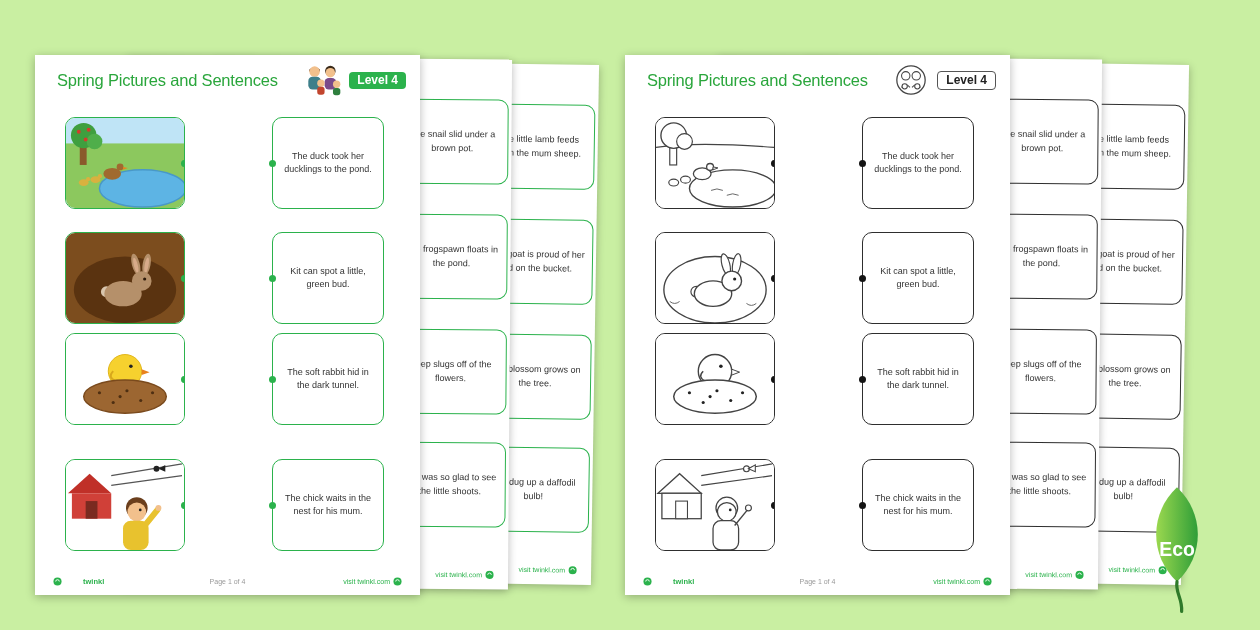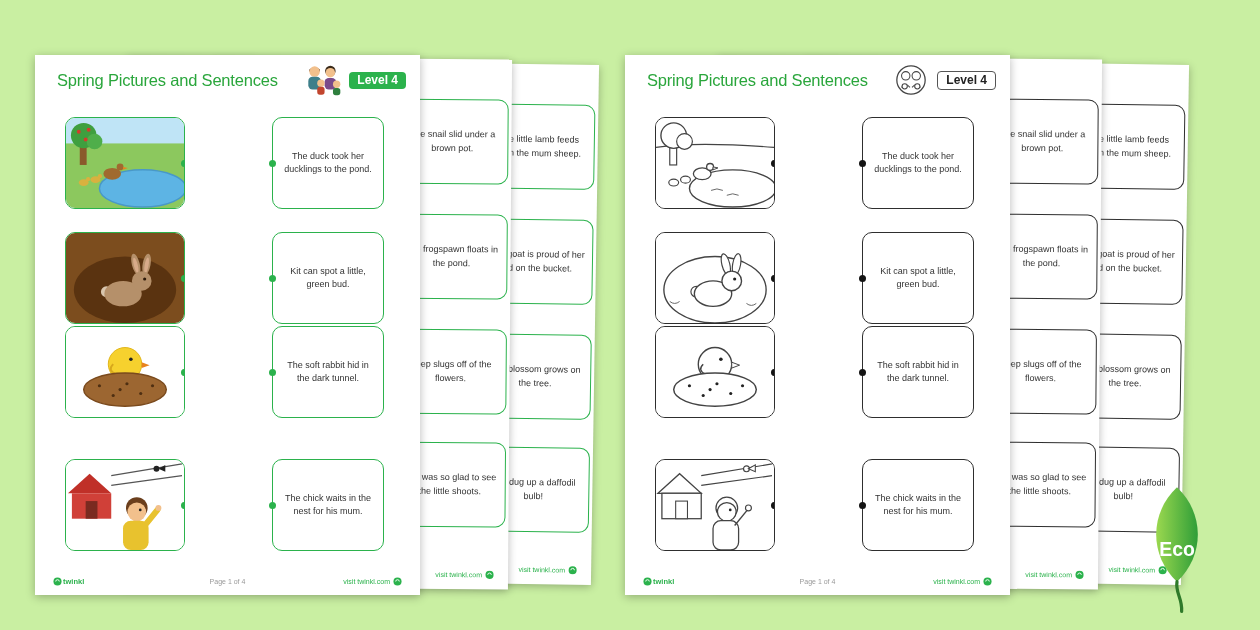--- a/index.html
+++ b/index.html
@@ -23,40 +23,40 @@
   .p-r-front{left:625px;top:55px;width:385px;height:540px;z-index:3;}
 
   
   .pg-title{position:absolute;left:22px;top:16px;font-size:16.5px;font-weight:400;color:#2aa63c;letter-spacing:-.2px;}
   .header-right{position:absolute;right:14px;top:9px;display:flex;align-items:center;gap:5px;}
   .family{width:42px;height:32px;}
   .badge{background:#2bb24c;color:#fff;font-size:12px;font-weight:700;padding:2.5px 8px;border-radius:4px;line-height:1;}
   .bw .badge{background:#fff;color:#222;border:1px solid #555;}
 
   .row{position:absolute;left:30px;width:325px;height:92px;}
-  .r1{top:62px}.r2{top:177px}.r3{top:271px}.r4{top:404px}
+  .r1{top:62px}.r2{top:177px}.r3{top:278px}.r4{top:404px}
   .pic{position:absolute;left:0;top:0;width:120px;height:92px;border:1.6px solid var(--line);
        border-radius:10px;overflow:hidden;box-sizing:border-box;background:#fff;}
   .pic svg{display:block;width:100%;height:100%;}
   .sc{position:absolute;left:207px;top:0;width:112px;height:92px;border:1.6px solid var(--line);
       border-radius:10px;box-sizing:border-box;display:flex;align-items:center;justify-content:center;
       text-align:center;padding:7px;font-size:9px;line-height:1.5;color:#333;background:#fff;}
   .sc p{margin:0;}
   .dot{position:absolute;width:7px;height:7px;border-radius:50%;background:var(--dotc);top:50%;margin-top:-3.5px;}
   .dot-l{left:-4px;} .dot-r{right:-4px;}
 
   
   .scard{position:absolute;left:270px;width:112px;height:85px;border:1.6px solid var(--line);
          border-radius:10px;box-sizing:border-box;display:flex;align-items:center;justify-content:center;
          text-align:center;padding:7px;font-size:9px;line-height:1.5;color:#333;background:#fff;}
   .s1{top:40px}.s2{top:155px}.s3{top:270px}.s4{top:383px}
 
   
   .pg-footer{position:absolute;left:18px;right:18px;bottom:9px;height:14px;font-size:7px;color:#999;}
-  .brand{position:absolute;left:0;bottom:0;display:flex;align-items:center;gap:1px;color:#2bb24c;font-weight:700;font-size:7.5px;}
+  .brand{position:absolute;left:0;bottom:0;display:flex;align-items:center;gap:21px;color:#2bb24c;font-weight:700;font-size:7.5px;}
   .page-label{position:absolute;left:50%;transform:translateX(-50%);bottom:1px;color:#999;}
   .visit{position:absolute;right:0;bottom:0;display:flex;align-items:center;gap:3px;color:#2bb24c;font-size:7px;}
   .mini-footer{position:absolute;right:14px;bottom:10px;display:flex;align-items:center;gap:3px;color:#2bb24c;font-size:7px;}
   .swirl{width:9px;height:9px;}
 
   
   .eco{position:absolute;left:960px;top:460px;width:280px;height:170px;z-index:20;pointer-events:none;}
   .ink{position:absolute;left:16px;top:76px;font-size:33px;color:#fff;letter-spacing:.5px;}
   .leaf{position:absolute;left:180px;top:18px;width:74px;height:150px;}
   .leaf text{font-family:"Liberation Sans",sans-serif;font-weight:700;font-size:21px;fill:#fff;}

